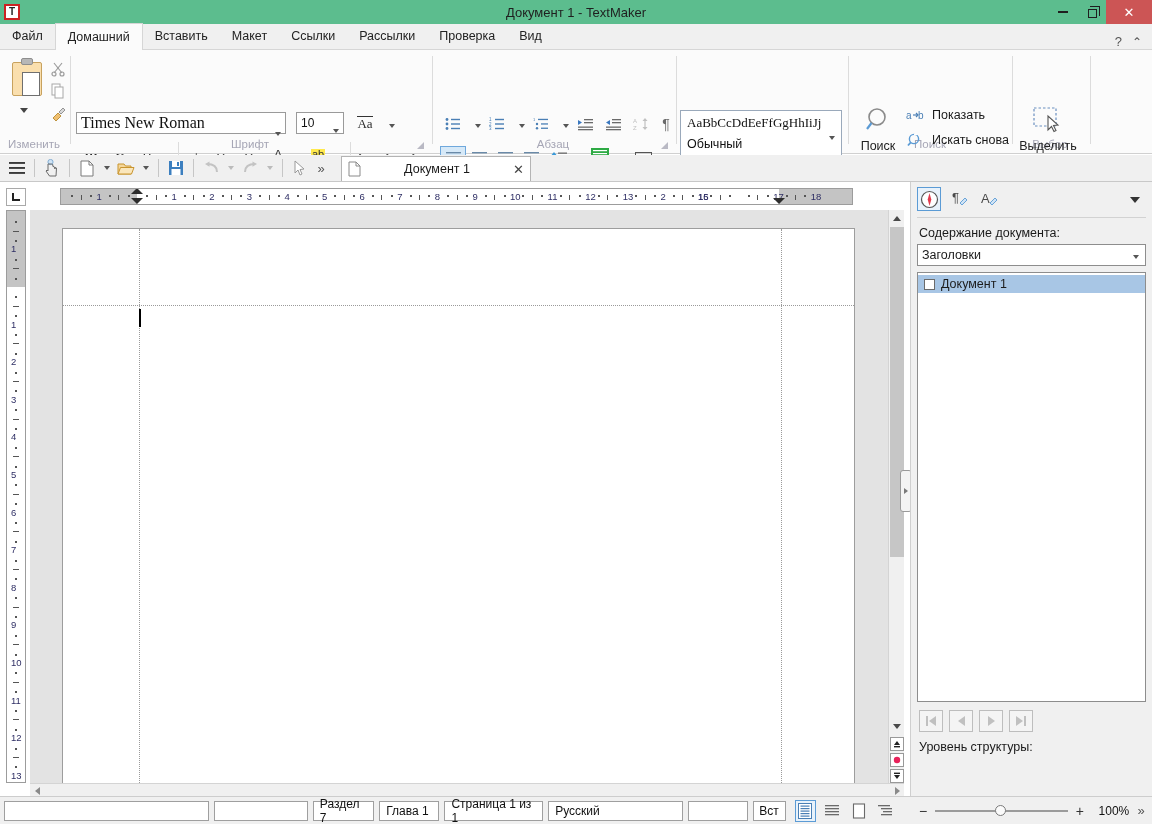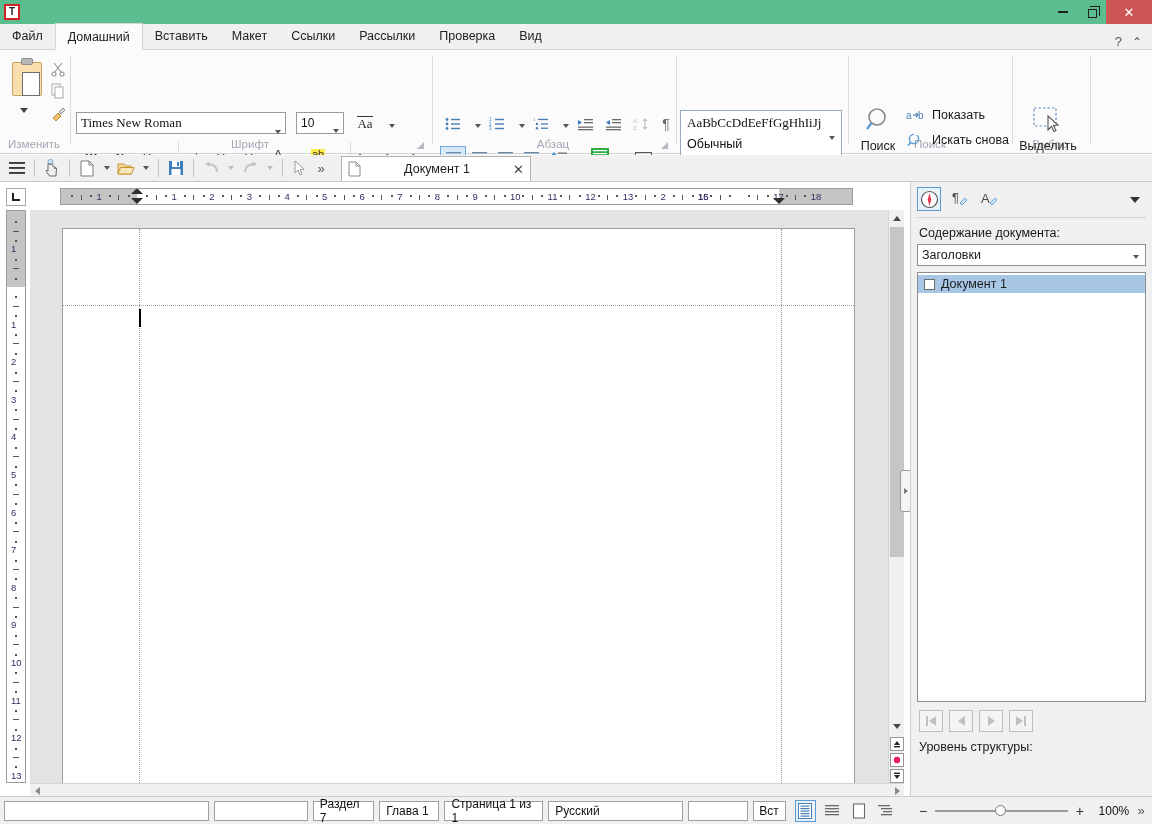--- a/index.html
+++ b/index.html
@@ -92,21 +92,21 @@
     font-size: 13px; color: #2b2b2b; cursor: default;
   }
   .rb.sel { background: #d6e9f8; border: 1px solid #6fa8dc; }
   .caret { width:0;height:0;border-left:3.5px solid transparent;border-right:3.5px solid transparent;
     border-top:4.5px solid #555; display:inline-block; }
   .caret.dim { border-top-color:#bbb; }
 
   
   .fontname {
     position: absolute; left: 76px; top: 62px; width: 210px; height: 22px;
-    background: #fff; border: 1px solid #9a9a9a; font-size: 13px;
+    background: #fff; border: 1px solid #9a9a9a; font-size: 16px;
     padding: 2px 18px 2px 4px; color: #111; font-family: "Liberation Serif", serif;
     display: flex; align-items: center;
   }
   .fontsize {
     position: absolute; left: 296px; top: 62px; width: 48px; height: 22px;
     background: #fff; border: 1px solid #9a9a9a; font-size: 12px;
     padding: 2px 16px 2px 4px; color: #111; display:flex; align-items:center;
   }
   .in-caret { position: absolute; right: 4px; top: 9px; }
 
@@ -254,20 +254,21 @@
   .zknob { position:absolute; left:60px; width:11px; height:11px; border:1.5px solid #7a7a7a; border-radius:50%; background:#fbfbfb; }
   .zpct { font-size:12px; color:#111; width:38px; text-align:right; }
 </style>
 </head>
 <body>
 
 <div id="app">
 
   <div class="titlebar">
     <div class="app-icon">T</div>
+    <div class="title-text">Документ 1 - TextMaker</div>
     <div class="win-btns">
       <div class="win-btn">
           <div class="glyph-min"></div>
         </div>
       <div class="win-btn">
           <div class="glyph-max"></div>
         </div>
       <div class="win-btn close">
           <span class="glyph-close">✕</span>
         </div>

